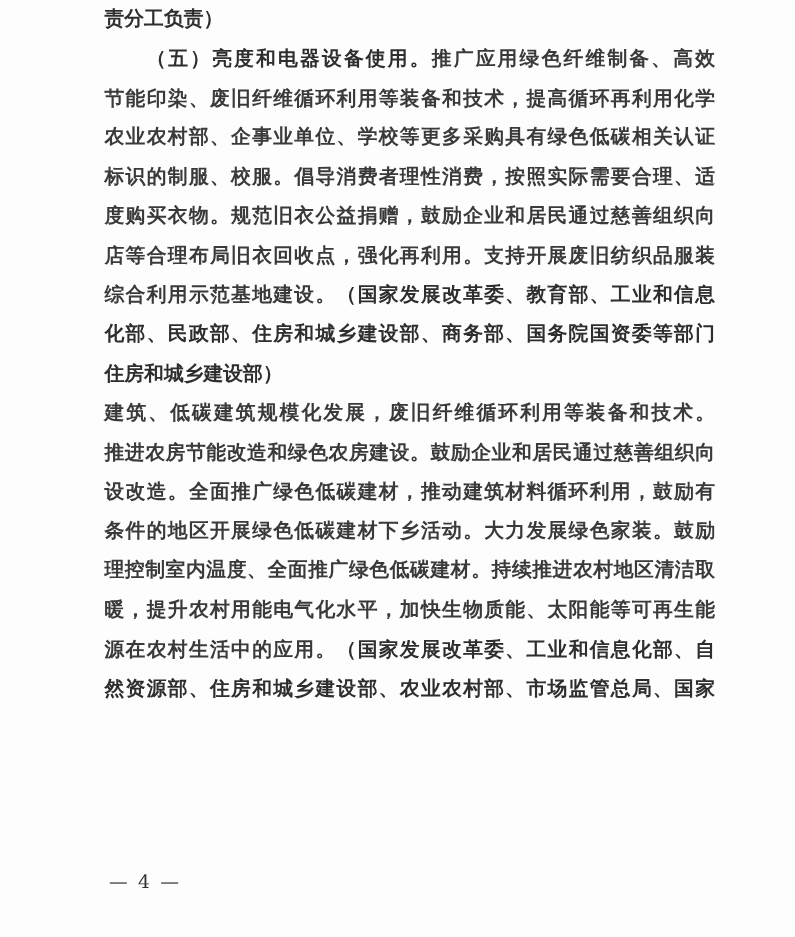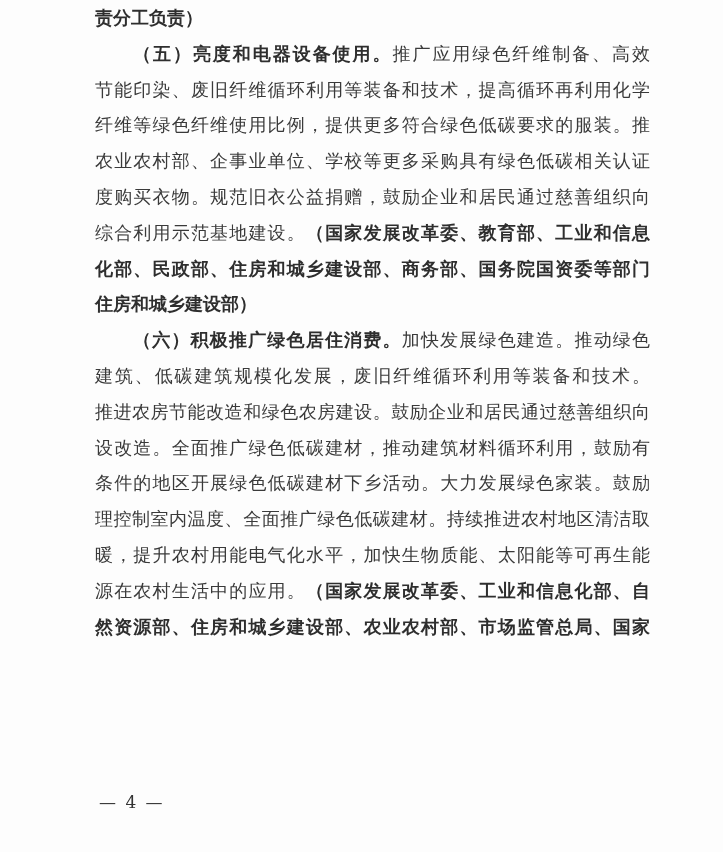--- a/index.html
+++ b/index.html
@@ -33,21 +33,21 @@
     overflow: visible;
   }
   .line.end {
     text-align: left;
     text-align-last: left;
   }
   .line.indent {
     text-indent: 38px;
   }
   .run {
-    font-weight: normal;
+    font-weight: bold;
   }
   .run.b {
     font-weight: bold;
     color: #2e2e2e;
   }
   .page-number {
     position: absolute;
     left: 99px;
     top: 789px;
     font-size: 17px;
@@ -58,27 +58,27 @@
   }
 </style>
 </head>
 <body>
 
 <div class="page">
   <div class="text-block">
       <div class="line end"><span class="run b">责分工负责）</span></div>
       <div class="line indent"><span class="run b">（五）亮度和电器设备使用。</span><span class="run">推广应用绿色纤维制备、高效</span></div>
       <div class="line"><span class="run">节能印染、废旧纤维循环利用等装备和技术，提高循环再利用化学</span></div>
-      <div class="line"><span class="run">纤维等绿色纤维使用比例，提供更多符合绿色低碳要求的服装。推</span></div>
       <div class="line"><span class="run">农业农村部、企事业单位、学校等更多采购具有绿色低碳相关认证</span></div>
+      <div class="line"><span class="run">标识的制服、校服。倡导消费者理性消费，按照实际需要合理、适</span></div>
       <div class="line"><span class="run">度购买衣物。规范旧衣公益捐赠，鼓励企业和居民通过慈善组织向</span></div>
+      <div class="line"><span class="run">店等合理布局旧衣回收点，强化再利用。支持开展废旧纺织品服装</span></div>
       <div class="line"><span class="run">综合利用示范基地建设。</span><span class="run b">（国家发展改革委、教育部、工业和信息</span></div>
       <div class="line"><span class="run b">化部、民政部、住房和城乡建设部、商务部、国务院国资委等部门</span></div>
       <div class="line end"><span class="run b">住房和城乡建设部）</span></div>
-      <div class="line indent"><span class="run b">（六）积极推广绿色居住消费。</span><span class="run">加快发展绿色建造。推动绿色</span></div>
       <div class="line"><span class="run">建筑、低碳建筑规模化发展，废旧纤维循环利用等装备和技术。</span></div>
       <div class="line"><span class="run">推进农房节能改造和绿色农房建设。鼓励企业和居民通过慈善组织向</span></div>
       <div class="line"><span class="run">设改造。全面推广绿色低碳建材，推动建筑材料循环利用，鼓励有</span></div>
       <div class="line"><span class="run">条件的地区开展绿色低碳建材下乡活动。大力发展绿色家装。鼓励</span></div>
       <div class="line"><span class="run">理控制室内温度、全面推广绿色低碳建材。持续推进农村地区清洁取</span></div>
       <div class="line"><span class="run">暖，提升农村用能电气化水平，加快生物质能、太阳能等可再生能</span></div>
       <div class="line"><span class="run">源在农村生活中的应用。</span><span class="run b">（国家发展改革委、工业和信息化部、自</span></div>
       <div class="line"><span class="run b">然资源部、住房和城乡建设部、农业农村部、市场监管总局、国家</span></div>
     </div>
   <div class="page-number">— 4 —</div>

